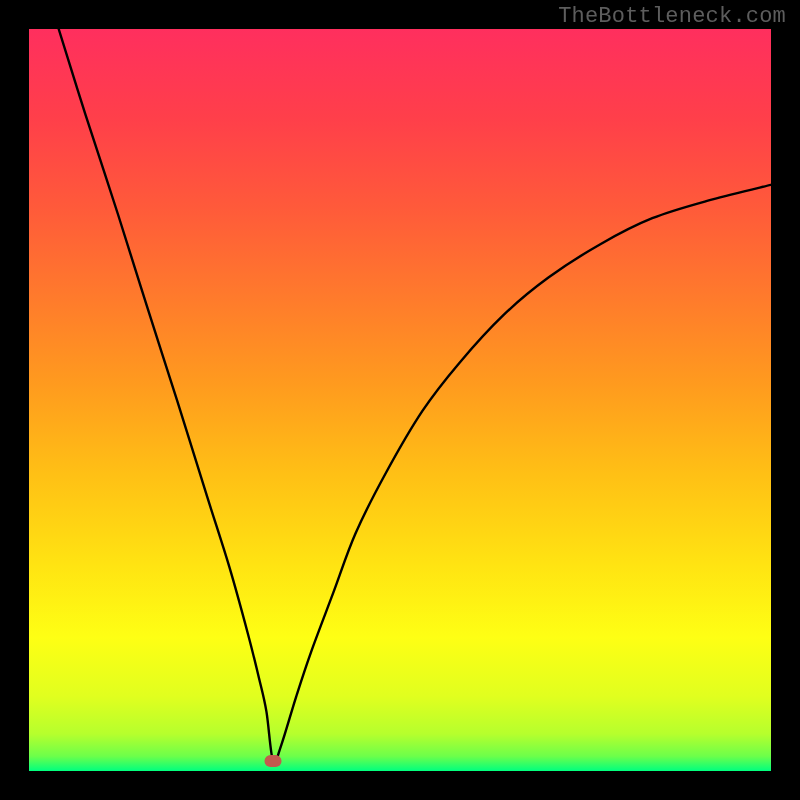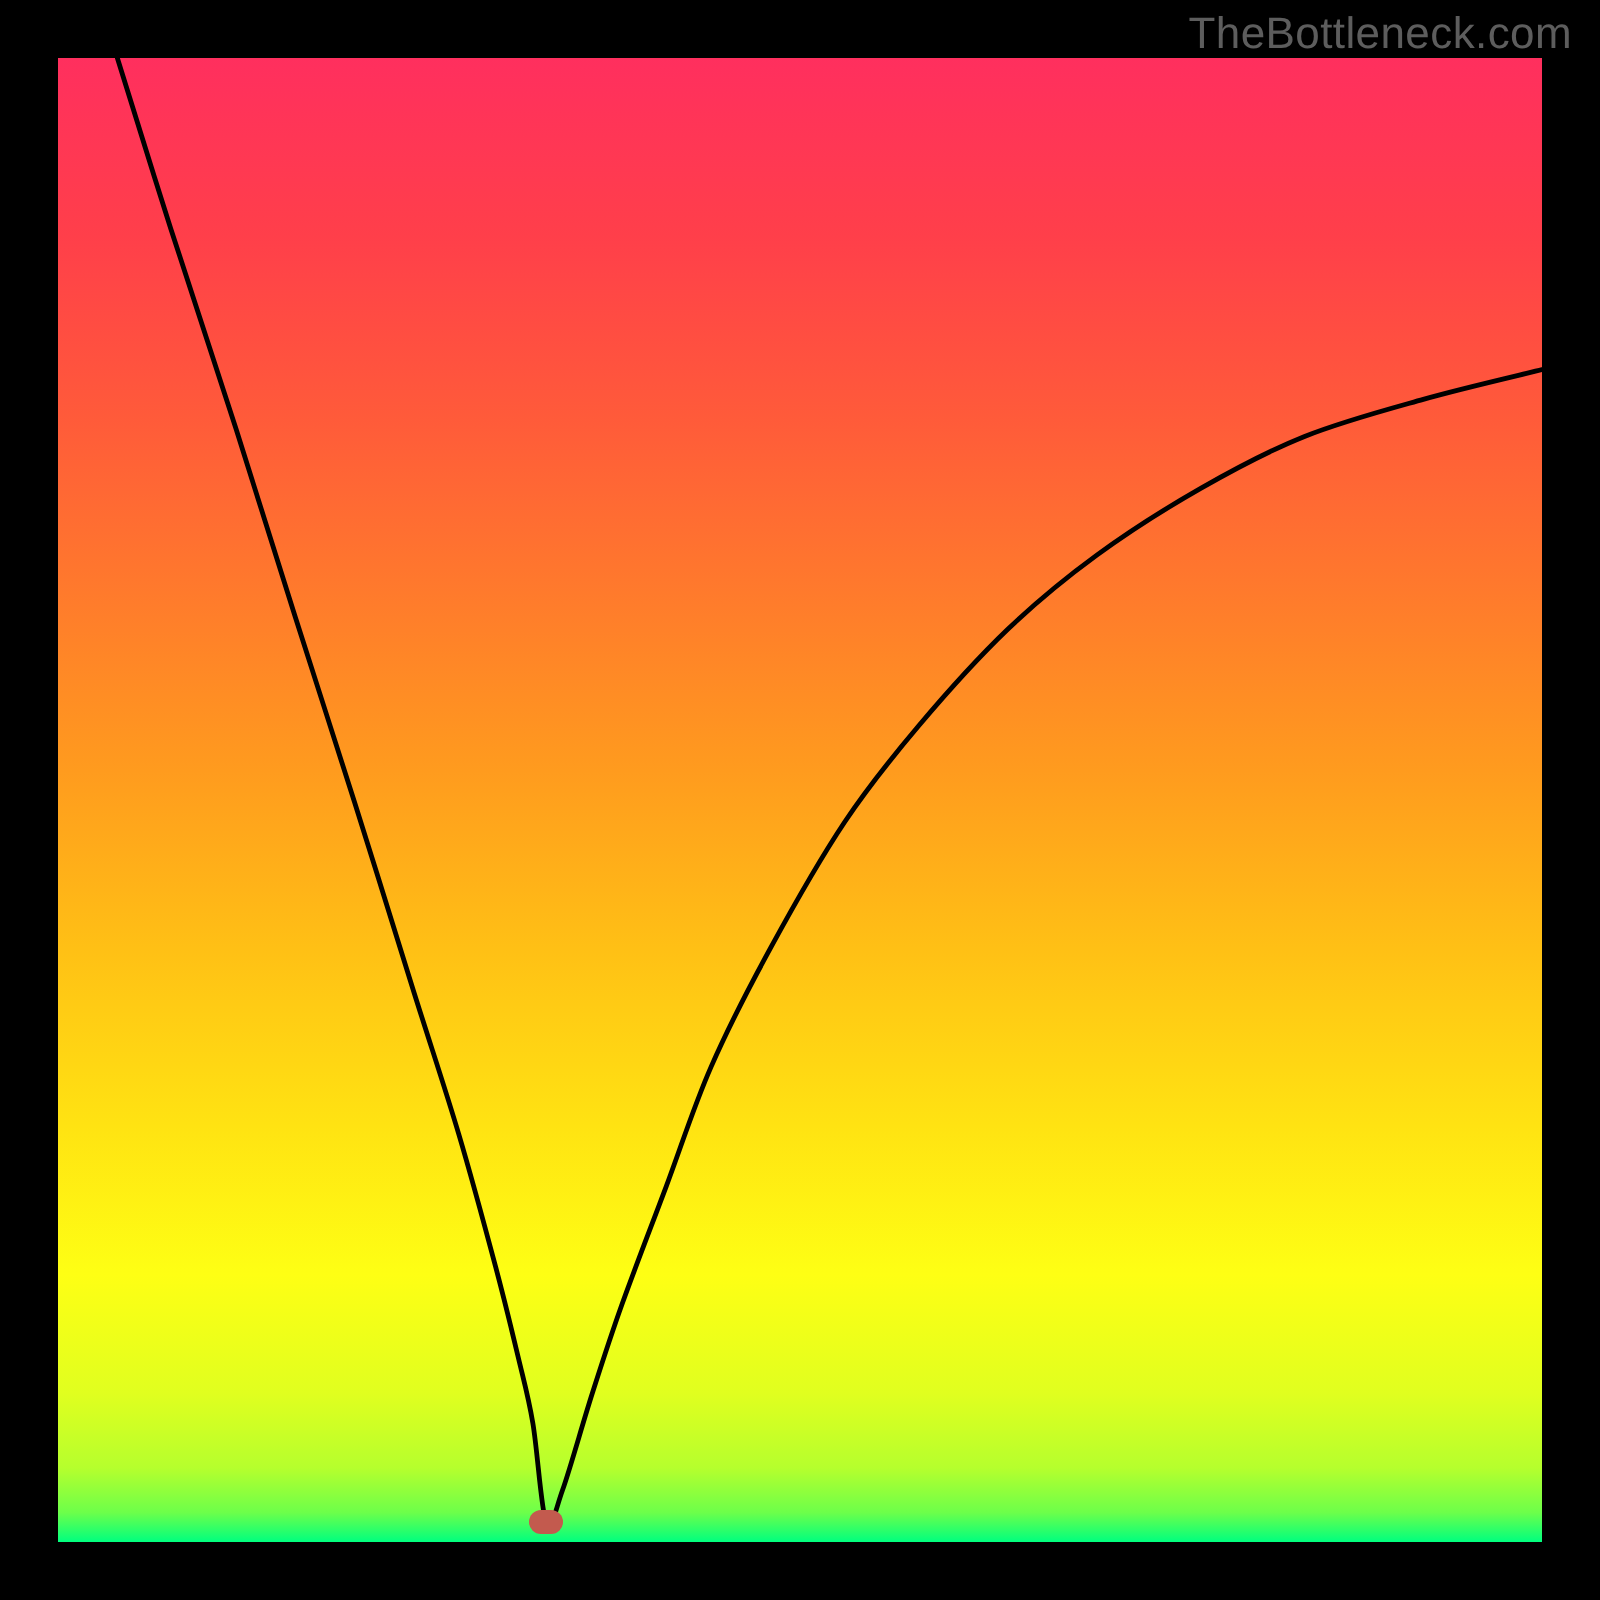--- a/index.html
+++ b/index.html
@@ -19,20 +19,21 @@
     background: #000;
   }
   .watermark {
     position: absolute;
     top: 4px;
     right: 14px;
     color: #5d5d5d;
     font-size: 22px;
     letter-spacing: 0.2px;
     font-weight: 400;
+    font-family: Liberation Mono, monospace;
   }
   .plot {
     position: absolute;
     left: 29px;
     top: 29px;
     width: 742px;
     height: 742px;
     
     background: linear-gradient(to top,
       #00ff7f 0%,

